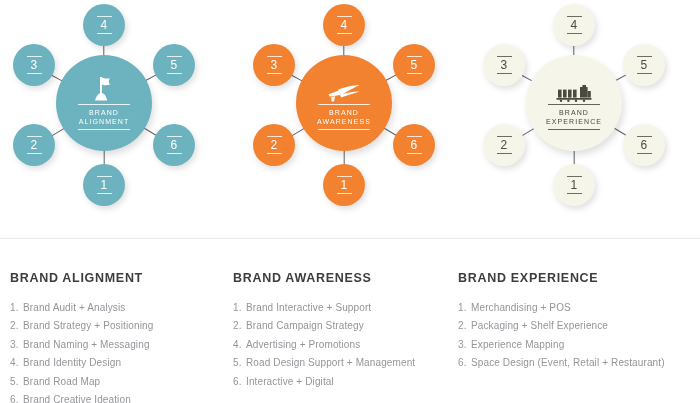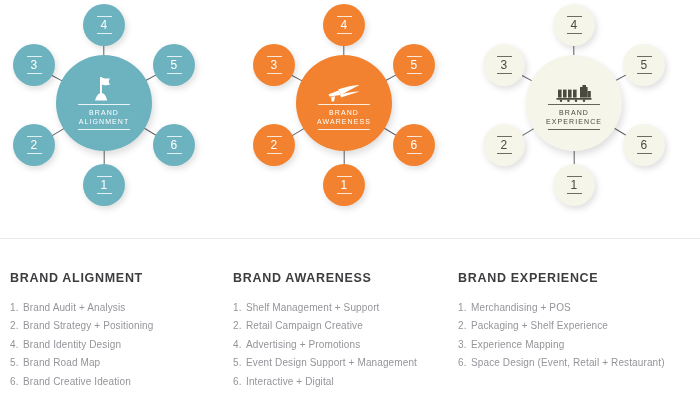--- a/index.html
+++ b/index.html
@@ -333,32 +333,33 @@
   </div>
 
 <div id="divider" style="background: rgb(236, 234, 234);"></div>
 
 <div id="lists">
     <div class="list-col" id="list-col-0">
       <div class="list-title">BRAND ALIGNMENT</div>
       <ol class="list-items">
         <li><span class="li-num">1.</span><span>Brand Audit + Analysis</span></li>
         <li><span class="li-num">2.</span><span>Brand Strategy + Positioning</span></li>
+        <li><span class="li-num">3.</span><span>Brand Naming + Messaging</span></li>
         <li><span class="li-num">4.</span><span>Brand Identity Design</span></li>
         <li><span class="li-num">5.</span><span>Brand Road Map</span></li>
         <li><span class="li-num">6.</span><span>Brand Creative Ideation</span></li>
       </ol>
     </div>
     <div class="list-col" id="list-col-1">
       <div class="list-title">BRAND AWARENESS</div>
       <ol class="list-items">
-        <li><span class="li-num">1.</span><span>Shelf Management + Support</span></li>
-        <li><span class="li-num">2.</span><span>Retail Campaign Creative</span></li>
+        <li><span class="li-num">1.</span><span>Brand Interactive + Support</span></li>
+        <li><span class="li-num">2.</span><span>Brand Campaign Strategy</span></li>
         <li><span class="li-num">4.</span><span>Advertising + Promotions</span></li>
-        <li><span class="li-num">5.</span><span>Event Design Support + Management</span></li>
+        <li><span class="li-num">5.</span><span>Road Design Support + Management</span></li>
         <li><span class="li-num">6.</span><span>Interactive + Digital</span></li>
       </ol>
     </div>
     <div class="list-col" id="list-col-2">
       <div class="list-title">BRAND EXPERIENCE</div>
       <ol class="list-items">
         <li><span class="li-num">1.</span><span>Merchandising + POS</span></li>
         <li><span class="li-num">2.</span><span>Packaging + Shelf Experience</span></li>
         <li><span class="li-num">3.</span><span>Experience Mapping</span></li>
         <li><span class="li-num">6.</span><span>Space Design (Event, Retail + Restaurant)</span></li>

